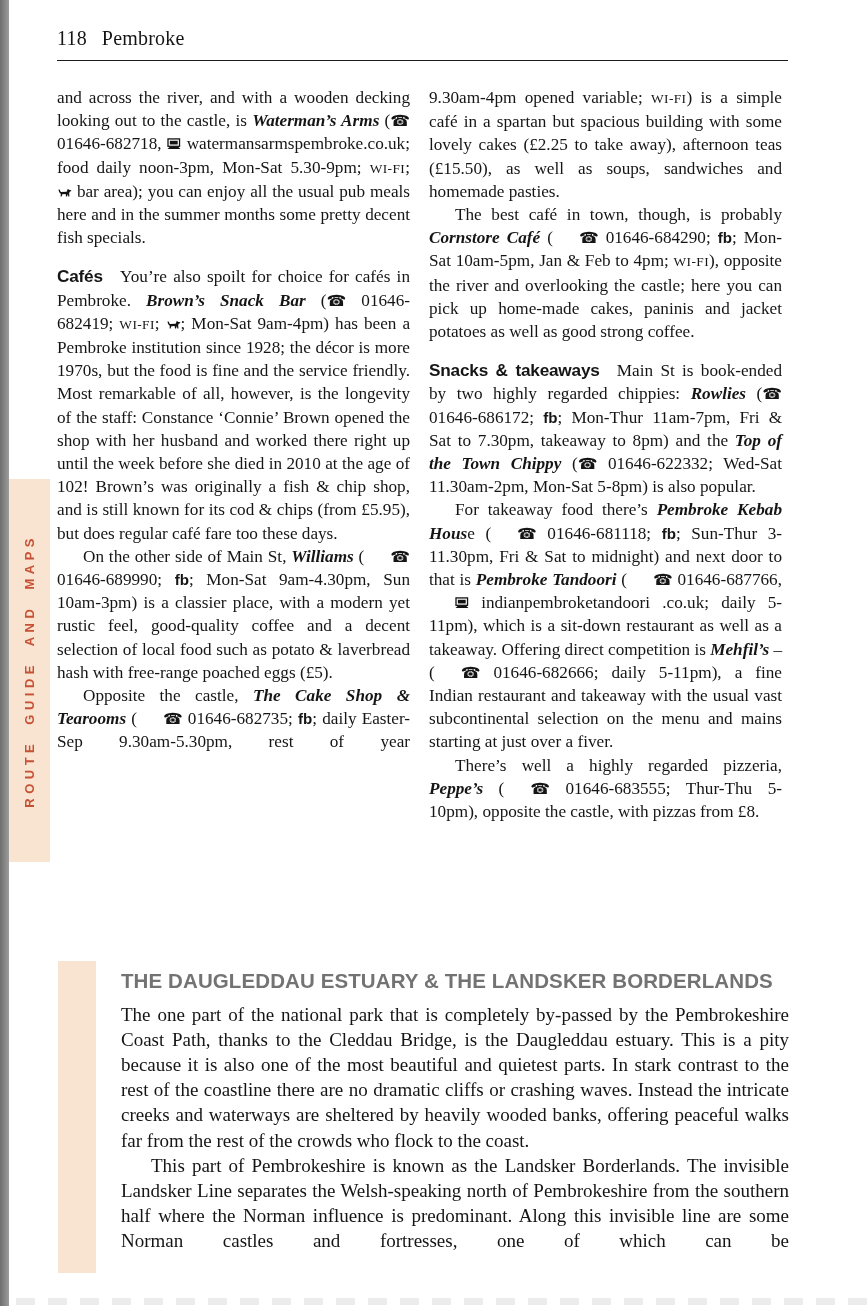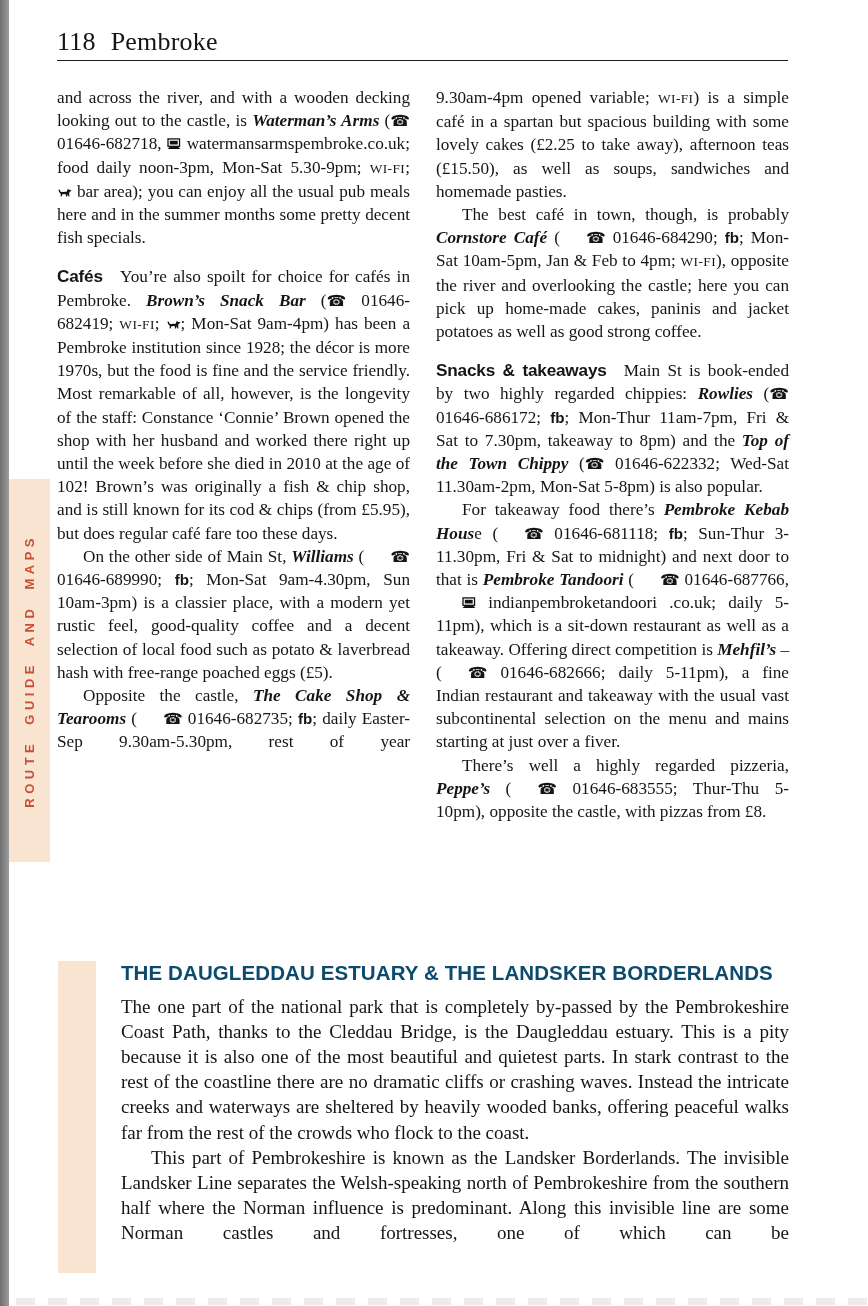--- a/index.html
+++ b/index.html
@@ -8,30 +8,30 @@
     background:#ffffff; overflow:hidden;
     font-family:"Liberation Serif", serif; color:#151515;
     -webkit-font-smoothing:antialiased;
   }
   .scan-edge {
     position:absolute; left:0; top:0; width:9px; height:1306px;
     background:linear-gradient(to right,#6e6e6e,#9c9c9c);
   }
   .page-header {
     position:absolute; left:57px; top:27px;
-    font-size:26px; letter-spacing:0.2px; white-space:nowrap;text-align:center;
+    font-size:20px; letter-spacing:0.2px; white-space:nowrap;text-align:center;
   }
   .page-number { margin-right:15px; }
   .header-rule {
     position:absolute; left:57px; top:60px; width:731px; height:0;
     border:none; border-top:1.8px solid #1c1c1c; margin:0;
   }
   .columns {
     position:absolute; left:57px; top:86px; width:732px;
-    display:flex; gap:26px;justify-content:flex-end;
+    display:flex; gap:19px;
   }
   .col { width:353px; text-align:justify; font-size:17.2px; line-height:23.2px; }
   .para { margin:0; }
   .para.indent { text-indent:26px; }
   .para.section { margin-top:16px; }
   .para.cont { text-align-last:justify; }
   .run-b  { font-weight:normal; }
   .run-bi { font-weight:bold; font-style:italic; }
   .run-sans {
     font-family:"Liberation Sans", sans-serif; font-weight:bold;
@@ -53,23 +53,23 @@
     font-family:"Liberation Sans", sans-serif; font-weight:bold;
     font-size:13px; letter-spacing:4.5px; word-spacing:7px;
   }
   .feature-box { position:absolute; left:58px; top:953px; width:734px; display:flex; }
   .box-bar { flex:none; width:38px; height:312px; margin-top:8px; }
   .box-content {
     margin-left:25px; width:668px; text-align:justify;
     font-size:19px; line-height:25.2px;
   }
   .box-heading {
-    margin:8px 0 9px 0; font-family:"Liberation Sans", sans-serif;
+    margin:16px 0 9px 0; font-family:"Liberation Sans", sans-serif;
     font-weight:bold; font-size:20.5px; letter-spacing:0.1px; line-height:1.15;
-    color:#0c4a6e; text-align:left;
+    color:#737373; text-align:left;
   }
   .box-content .para.indent { text-indent:30px; }
   .bottom-artifact {
     position:absolute; left:16px; right:0; bottom:1px; height:7px;
     background:repeating-linear-gradient(to right,#ececec 0 19px,transparent 19px 32px);
   }
 </style>
 </head>
 <body>
 

